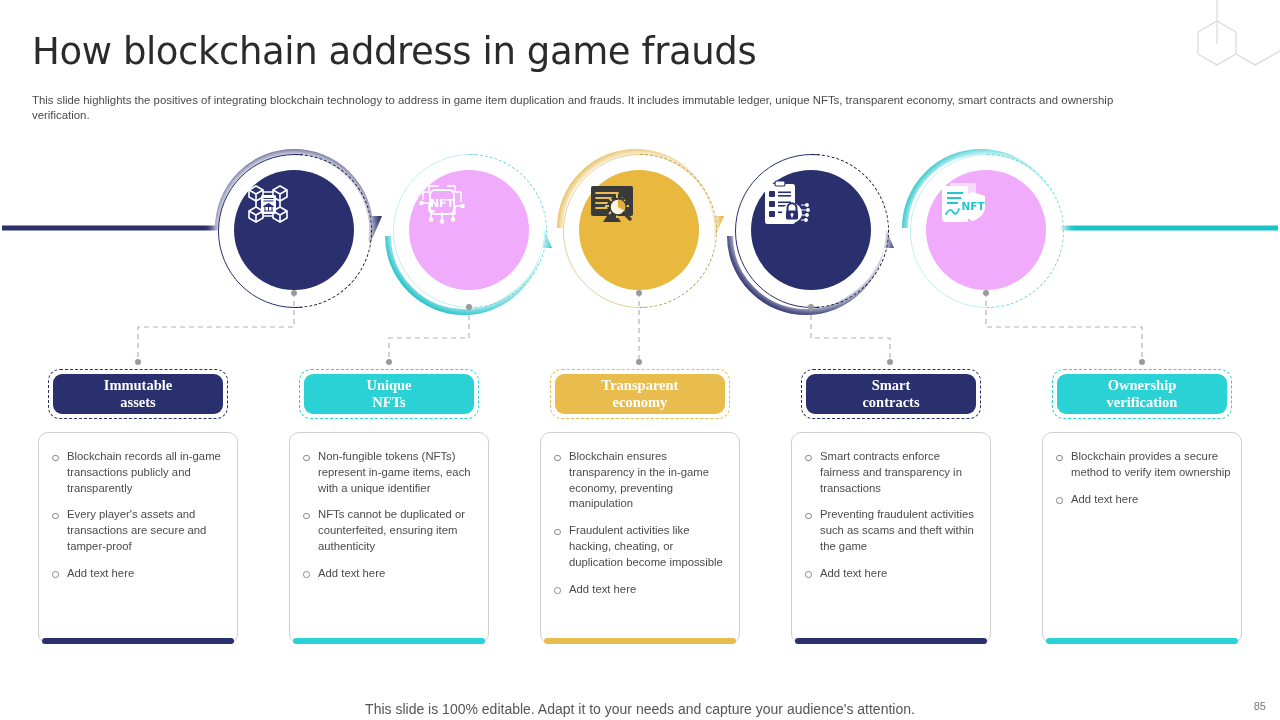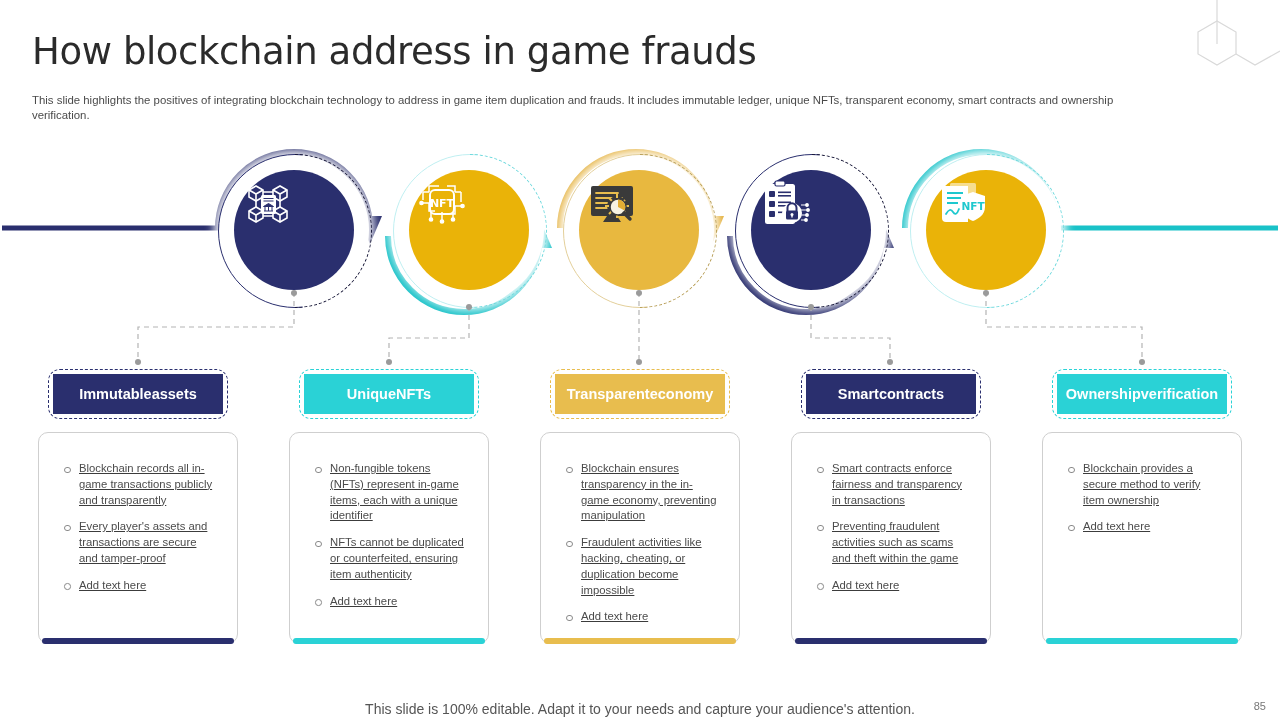--- a/index.html
+++ b/index.html
@@ -24,52 +24,52 @@
     font-size:11.4px;line-height:14.5px;color:#4a4a4a;
   }
 
   
   .flow{position:absolute;left:0;top:140px;width:1280px;height:190px;}
   .flow svg{position:absolute;left:0;top:0;}
 
   .node{position:absolute;width:120px;height:120px;border-radius:50%;
         display:flex;align-items:center;justify-content:center;}
   .node.navy{background:#2a2f6e;}
-  .node.cyan{background:#eab308;}
+  .node.cyan{background:#f0abfc;}
   .node.amber{background:#e8b83f;}
   .halo{position:absolute;width:150px;height:150px;border-radius:50%;
         background:#ffffff;box-shadow:0 0 10px 5px rgba(255,255,255,.95);}
   .ring{position:absolute;width:152px;height:152px;border-radius:50%;}
   .ring.solid-navy{border:1px solid #2a2f6e;}
   .ring.dash-navy{border:1px dashed #1a1a3a;}
   .ring.solid-cy{border:1px solid #bfeff1;}
   .ring.dash-cy{border:1px dashed #6fd9dd;}
   .ring.solid-am{border:1px solid #e3cf9a;}
   .ring.dash-am{border:1px dashed #b9a05a;}
 
   
   .conns{position:absolute;left:0;top:290px;width:1280px;height:85px;}
   .chip-wrap{position:absolute;top:369px;width:180px;height:50px;border-radius:12px;padding:4px;box-sizing:border-box;}
   .chip-wrap.navy{border:1.5px dashed #2a2f6e;}
   .chip-wrap.cyan{border:1.5px dashed #2ad2d6;}
-  .chip-inner{width:100%;height:100%;border-radius:0;display:flex;
+  .chip-inner{width:100%;height:100%;border-radius:9px;display:flex;flex-direction:column;
               align-items:center;justify-content:center;color:#fff;font-weight:700;font-size:14.5px;line-height:17px;
-              font-family:Liberation Sans, sans-serif;}
+              font-family:Liberation Serif, serif;}
   .bg-navy{background:#2a2f6e;}
   .bg-cyan{background:#2ad2d6;}
   .bg-amber{background:#e8bd4e;}
 
   
   .card{
     position:absolute;top:432px;width:200px;height:212px;
     background:#ffffff;border:1px solid #cfcfcf;border-radius:10px;
     box-sizing:border-box;padding:16px 10px 10px 8px;
   }
   .card-accent{position:absolute;height:6px;border-radius:4px;top:638px;}
-  ul.bullets{list-style:none;margin:12px;padding:0;text-decoration:underline;}
+  ul.bullets{list-style:none;margin:0;padding:0;}
   ul.bullets li{
     position:relative;padding-left:20px;margin-bottom:11px;
     font-size:11.3px;line-height:15.8px;color:#4b4b4b;
   }
   ul.bullets li:before{
     content:"";position:absolute;left:5px;top:5.5px;
     width:4.5px;height:4.5px;border:1px solid #8a8a8a;border-radius:50%;
   }
 
   

